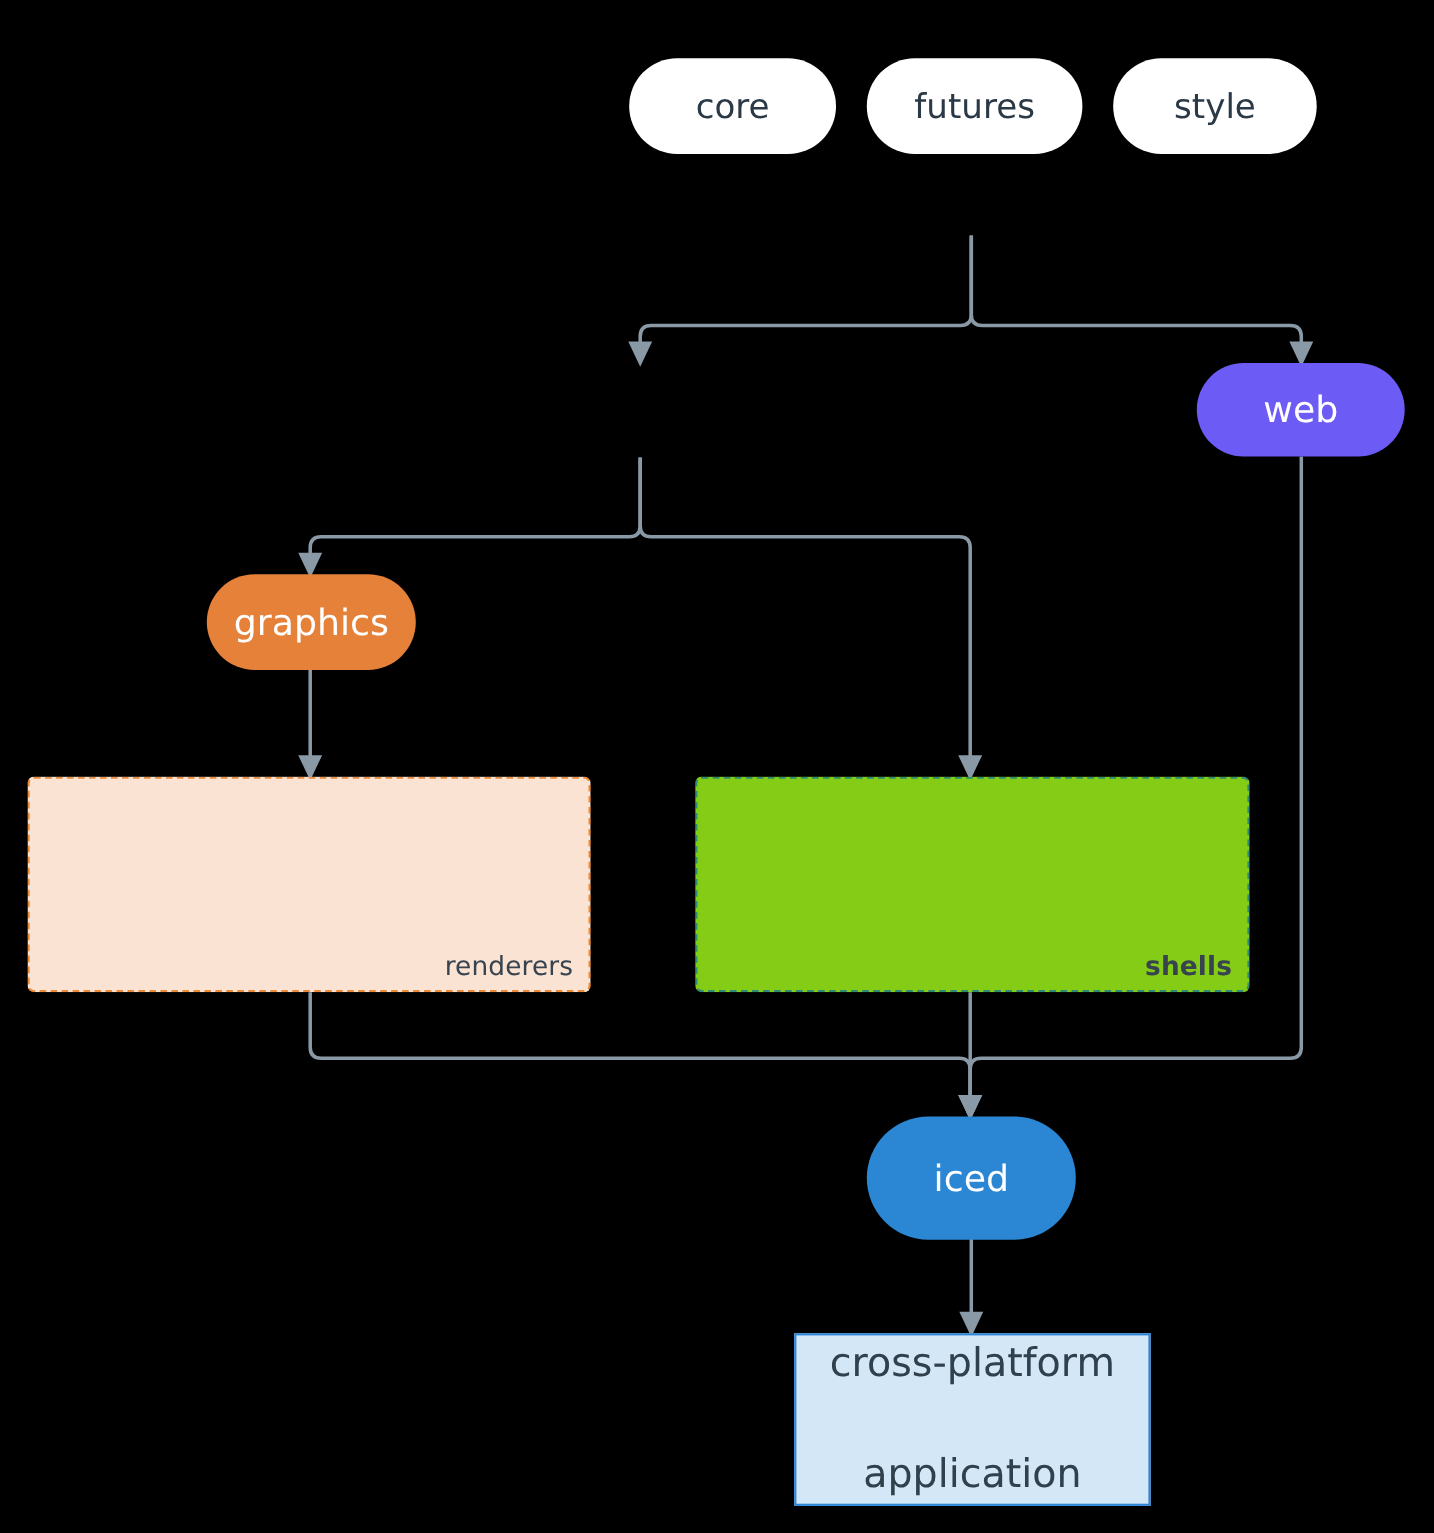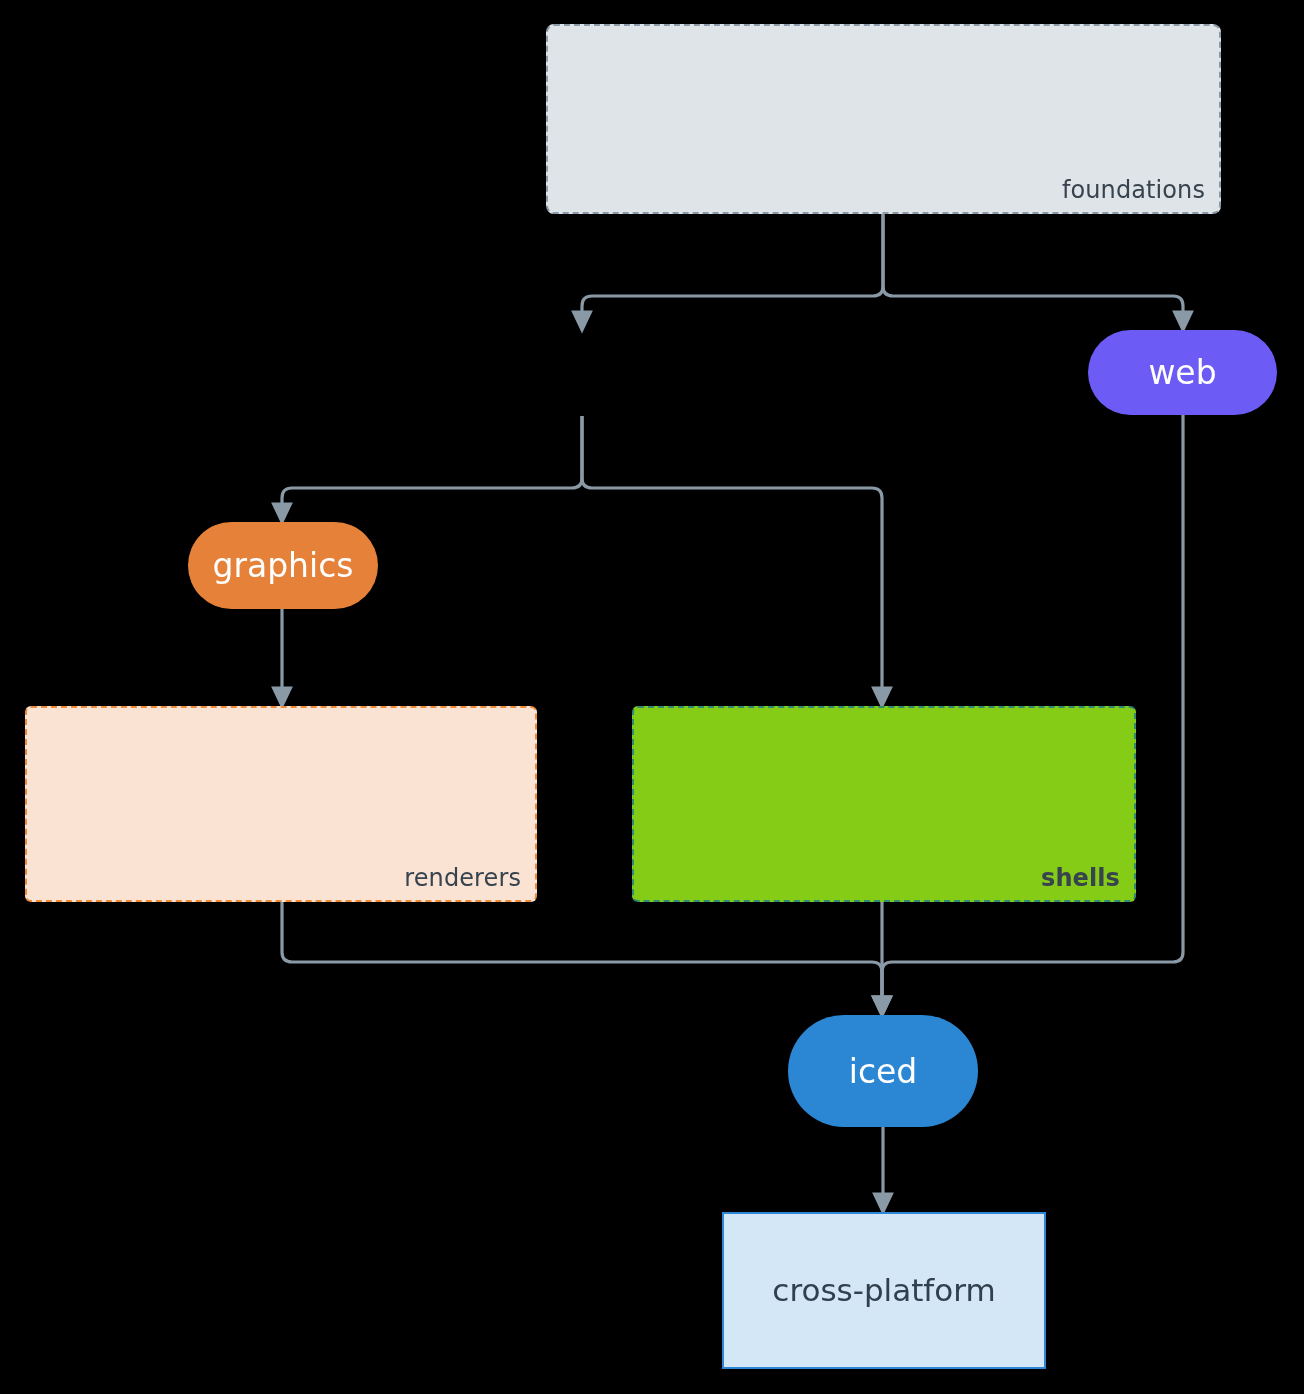--- a/index.html
+++ b/index.html
@@ -118,22 +118,23 @@
   
   #node-app {
     left: 722px;
     top: 1212px;
     width: 324px;
     height: 157px;
     background: #D4E7F7;
     border: 2px solid #2E86D6;
     flex-direction: column;
     color: #30404D;
-    font-size: 31px;
+    font-size: 36px;
     line-height: 1.45;
+    justify-content: space-between;
   }
   #node-app .line { display: block; }
 </style>
 </head>
 <body>
 
 <div id="stage">
 
   <svg id="edges" viewBox="0 0 1304 1394" width="1304" height="1394" aria-hidden="true">
     <defs>
@@ -152,23 +153,20 @@
       <path d="M282,609 L282,698" marker-end="url(#arrowhead)"></path>
 
       <path d="M282,902 L282,952 Q282,962 292,962 L872,962 Q882,962 882,972 L882,1007" marker-end="url(#arrowhead)"></path>
       <path d="M882,902 L882,1007" marker-end="url(#arrowhead)"></path>
       <path d="M1183,415 L1183,952 Q1183,962 1173,962 L892,962 Q882,962 882,972 L882,1007" marker-end="url(#arrowhead)"></path>
 
       <path d="M883,1101 L883,1204" marker-end="url(#arrowhead)"></path>
     </g>
   </svg>
 
-  <div class="group" id="foundations">
-    <span class="group-label">foundations</span>
-  </div>
   <div class="pill-row" id="foundations-pills">
     <div class="pill" style="width:188px;margin-right:28px;">core</div>
     <div class="pill" style="width:196px;margin-right:28px;">futures</div>
     <div class="pill" style="width:185px;">style</div>
   </div>
 
   <div class="node stadium" id="node-graphics">
     <span>graphics</span>
   </div>
 
@@ -193,15 +191,16 @@
     <div class="pill" style="width:190px;margin-right:22px;">glutin</div>
     <span class="ellipsis">...</span>
   </div>
 
   <div class="node stadium" id="node-iced">
     <span>iced</span>
   </div>
 
   <div class="node" id="node-app">
     <span class="line">cross-platform</span>
+    <span class="line">application</span>
   </div>
 
 </div>
 
 </body></html>

